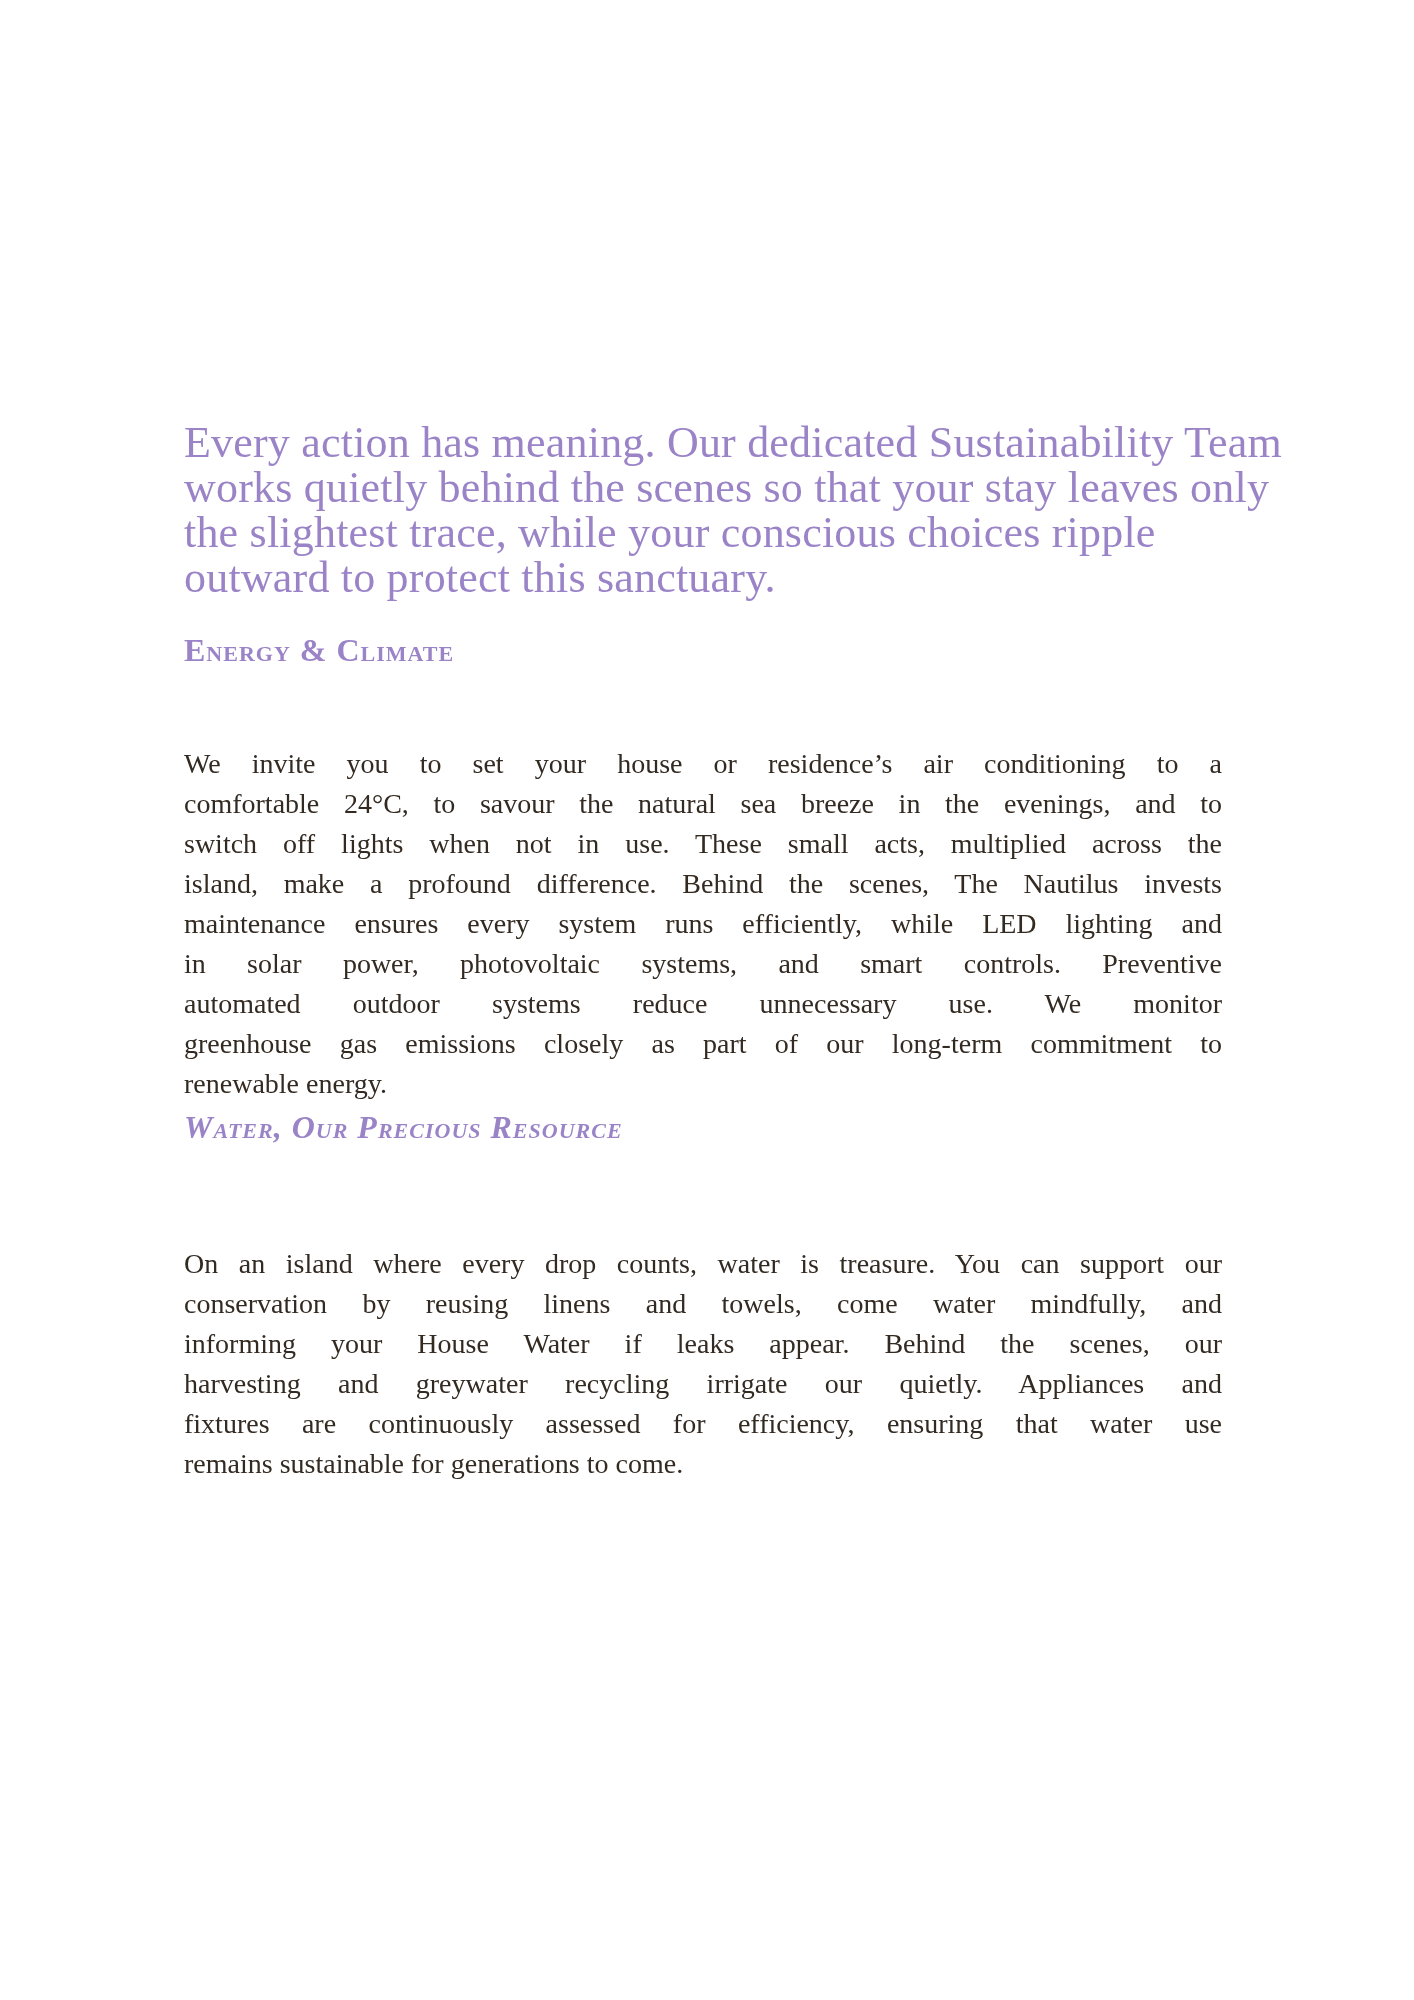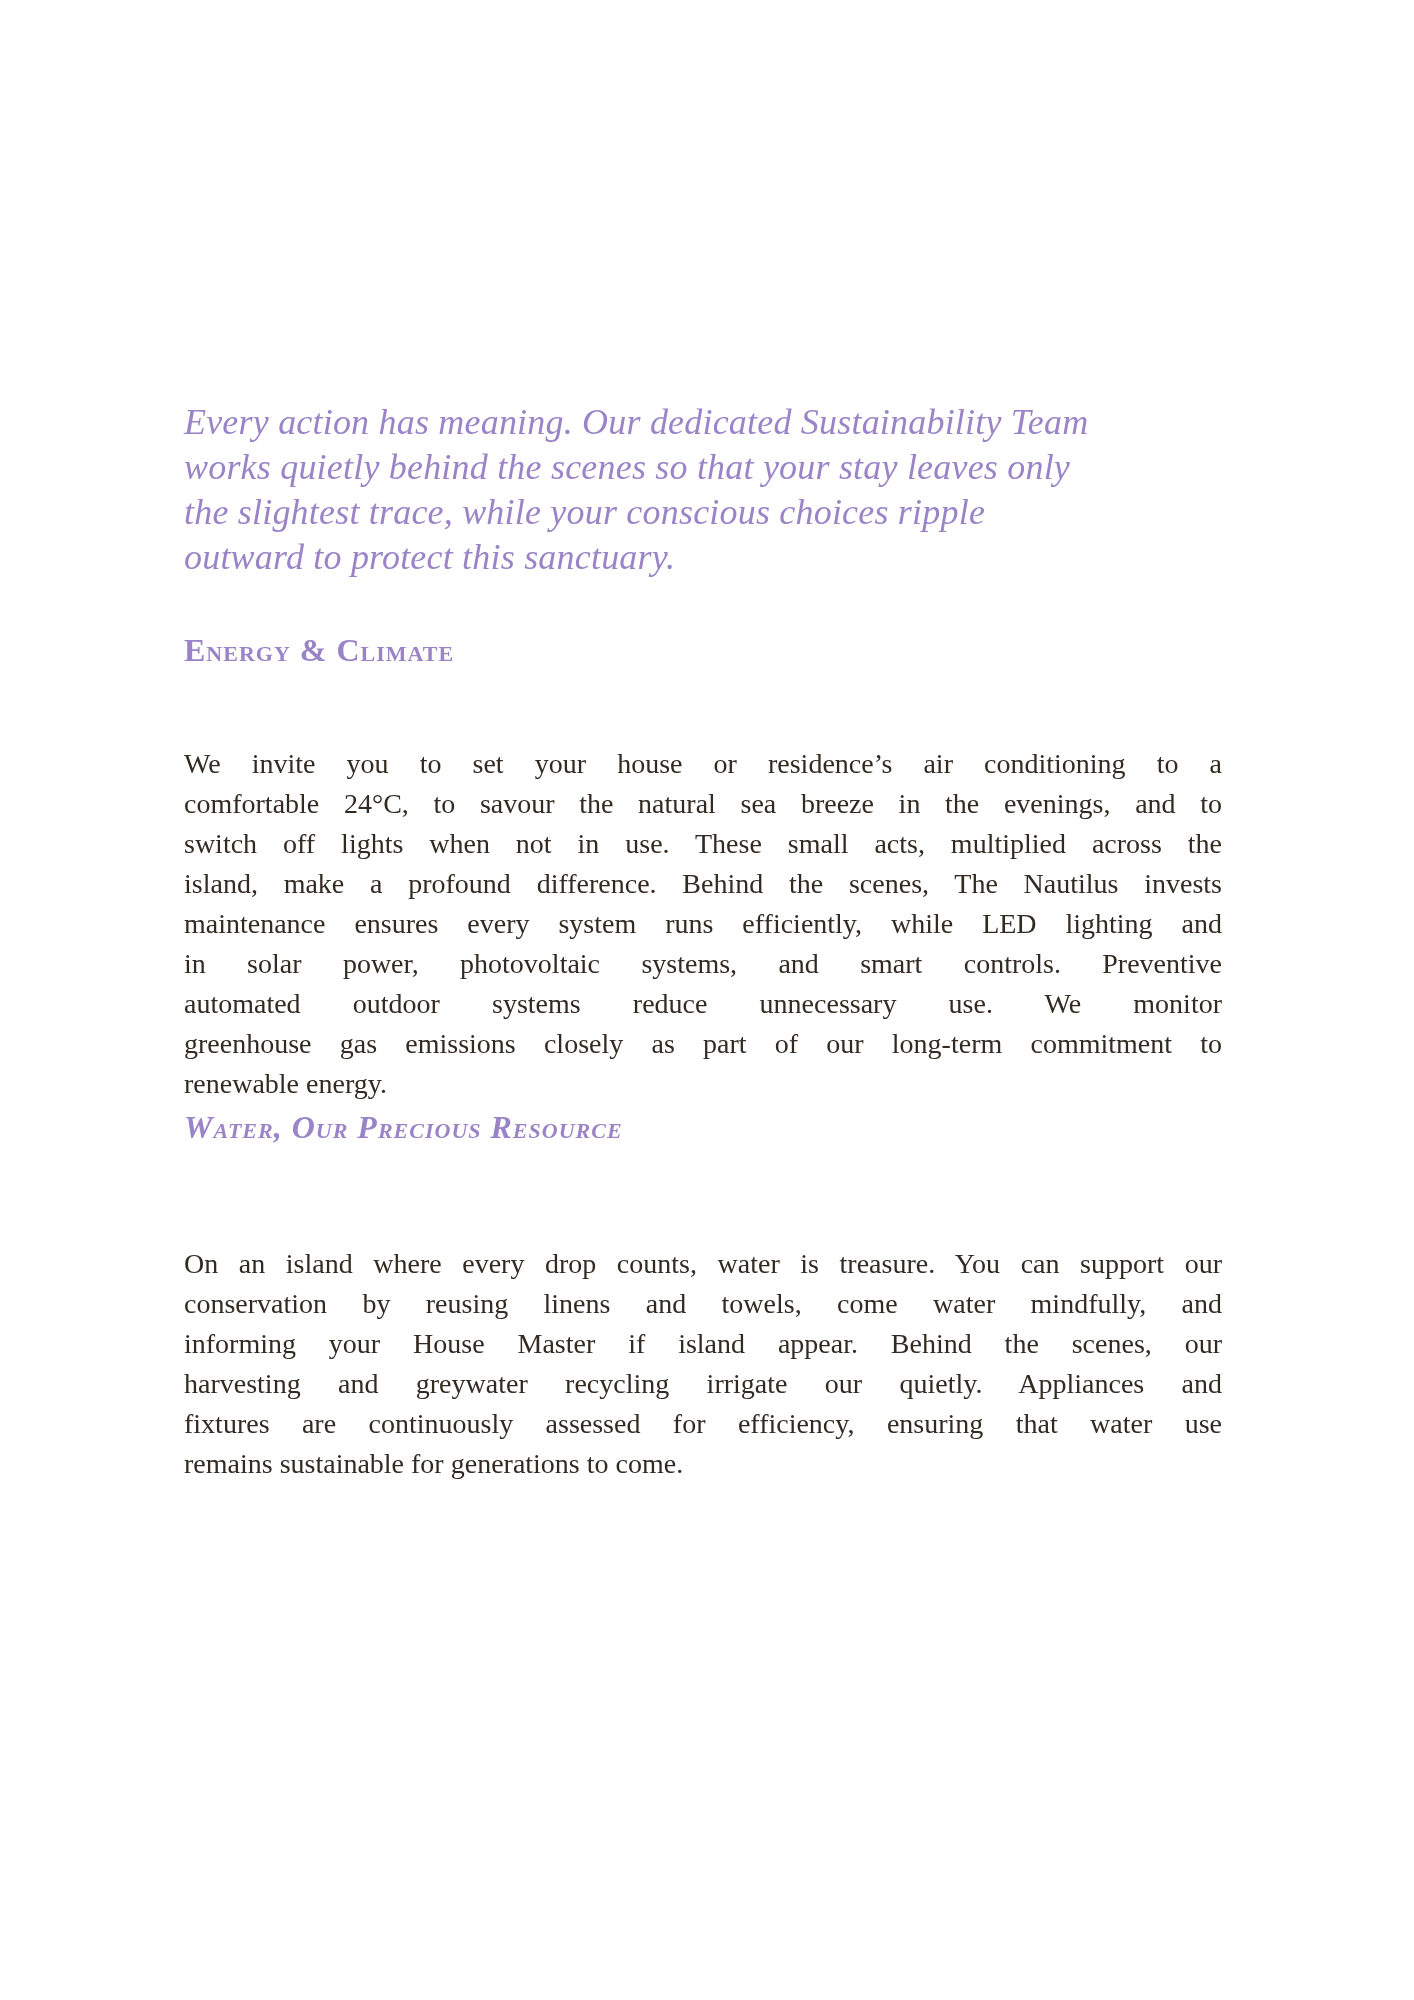--- a/index.html
+++ b/index.html
@@ -15,27 +15,26 @@
     position: relative;
     width: 1414px;
     height: 2000px;
     background: #ffffff;
     overflow: hidden;
     font-family: "Liberation Serif", serif;
   }
   .intro {
     position: absolute;
     left: 184px;
-    top: 400px;
+    top: 420px;
     width: 1060px;
-    font-size: 36px;
+    font-size: 44px;
     line-height: 45px;
     color: var(--accent);
     letter-spacing: 0.2px;
-    font-style: italic;
   }
   .intro .intro-line {
     white-space: nowrap;
   }
   .heading {
     position: absolute;
     left: 184px;
     margin: 0;
     font-family: "Liberation Serif", serif;
     font-variant: small-caps;
@@ -90,19 +89,19 @@
       <div class="body-line">automated outdoor systems reduce unnecessary use. We monitor</div>
       <div class="body-line">greenhouse gas emissions closely as part of our long-term commitment to</div>
       <div class="body-line">renewable energy.</div>
     </div>
 
   <h2 class="heading heading-water">Water, Our Precious Resource</h2>
 
   <div class="body-para body-water">
       <div class="body-line">On an island where every drop counts, water is treasure. You can support our</div>
       <div class="body-line">conservation by reusing linens and towels, come water mindfully, and</div>
-      <div class="body-line">informing your House Master if island appear. Behind the scenes, our</div>
+      <div class="body-line">informing your House Water if leaks appear. Behind the scenes, our</div>
       <div class="body-line">harvesting and greywater recycling irrigate our quietly. Appliances and</div>
       <div class="body-line">fixtures are continuously assessed for efficiency, ensuring that water use</div>
       <div class="body-line">remains sustainable for generations to come.</div>
     </div>
 
 </div>
 
 </body></html>

